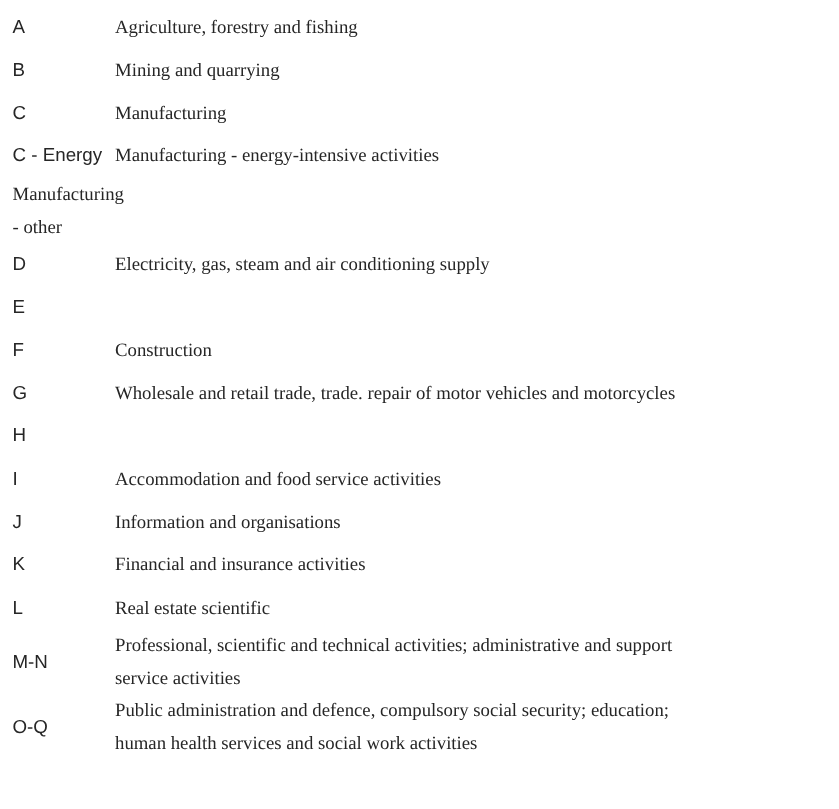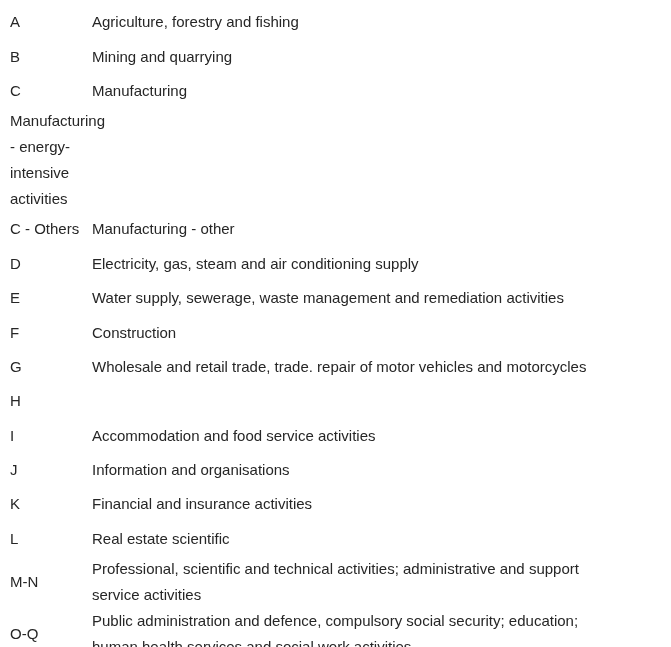--- a/index.html
+++ b/index.html
@@ -21,52 +21,52 @@
     min-height: 34.4px;
     align-items: center;
   }
   .code {
     line-height: 26px;
     white-space: nowrap;
   }
   .desc {
     line-height: 26px;
     white-space: pre-line;
+    font-family: Liberation Serif, serif;
   }
 </style>
 </head>
 <body>
 
 <div class="legend-table">
   <div class="row">
     <div class="code">A</div>
     <div class="desc">Agriculture, forestry and fishing</div>
   </div>
   <div class="row">
     <div class="code">B</div>
     <div class="desc">Mining and quarrying</div>
   </div>
   <div class="row">
     <div class="code">C</div>
     <div class="desc">Manufacturing</div>
   </div>
   <div class="row">
+    <div class="code">C - Energy</div>
     <div class="desc">Manufacturing - energy-intensive activities</div>
   </div>
   <div class="row">
-    <div class="code">C - Others</div>
     <div class="desc">Manufacturing - other</div>
   </div>
   <div class="row">
     <div class="code">D</div>
     <div class="desc">Electricity, gas, steam and air conditioning supply</div>
   </div>
   <div class="row">
     <div class="code">E</div>
-    <div class="desc">Water supply, sewerage, waste management and remediation activities</div>
   </div>
   <div class="row">
     <div class="code">F</div>
     <div class="desc">Construction</div>
   </div>
   <div class="row">
     <div class="code">G</div>
     <div class="desc">Wholesale and retail trade, trade. repair of motor vehicles and motorcycles</div>
   </div>
   <div class="row">

